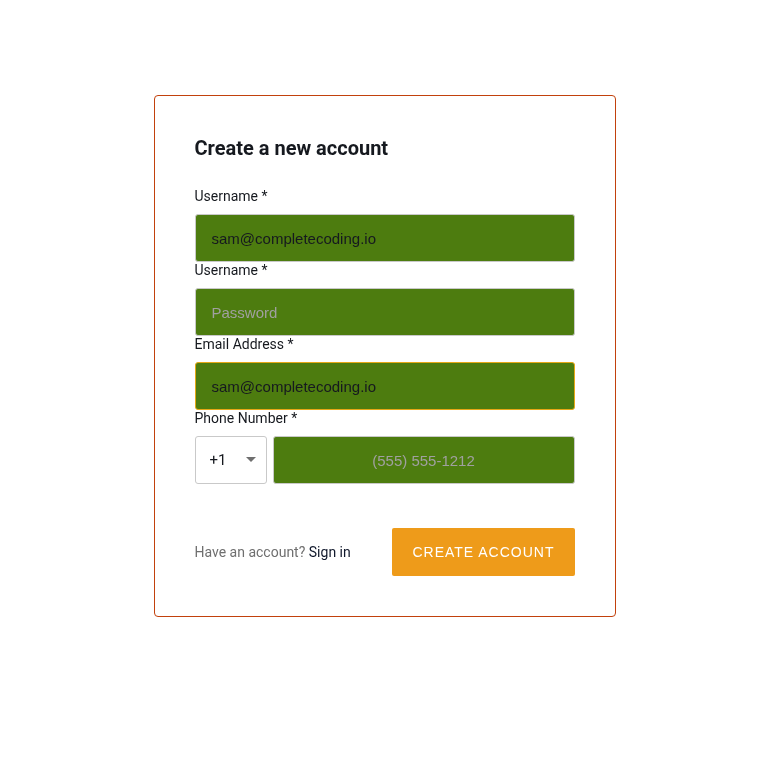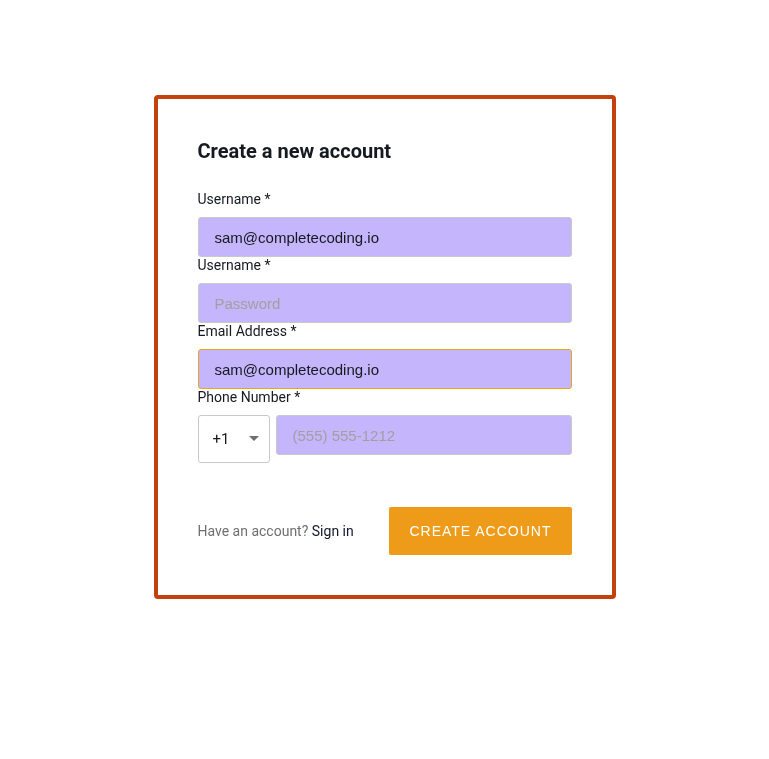--- a/index.html
+++ b/index.html
@@ -12,46 +12,46 @@
       background: #ffffff;
       width: 769px;
       height: 759px;
       display: flex;
       justify-content: center;
       padding-top: 95px;
     }
     .card {
       width: 462px;
       background: #ffffff;
-      border: 4px solid #c2410c;
+      border: 1px solid #c2410c;
       border-radius: 4px;
       padding: 40px;
       height: fit-content;
     }
     .title {
       font-size: 20px;
       font-weight: 700;
       color: #16191f;
       margin-bottom: 28px;
     }
     .field-group {
     }
     .field-label {
       font-size: 14px;
       color: #16191f;
       display: block;
       margin-bottom: 10px;
     }
     .text-input {
       width: 100%;
-      height: 40px;
+      height: 48px;
       padding: 3px 16px;
       font-size: 15px;
       color: #16191f;
-      background: #c4b5fd;
+      background: #4d7c0f;
       border: 1px solid #c9c9c9;
       border-radius: 3px;
       outline: none;
     }
     .text-input::placeholder {
       color: #a0a0a0;
     }
     .text-input.focused {
       border: 1px solid #e6a817;
     }
@@ -71,20 +71,21 @@
       padding: 0 10px 0 14px;
       font-size: 15px;
       color: #16191f;
       cursor: pointer;
     }
     .dial-select .chevron {
       display: inline-flex;
     }
     .phone-input {
       flex: 1;
+      text-align: center;
     }
     .footer-row {
       display: flex;
       justify-content: space-between;
       align-items: center;
       margin-top: 44px;
     }
     .signin-text {
       font-size: 14px;
       color: #6f6f6f;

